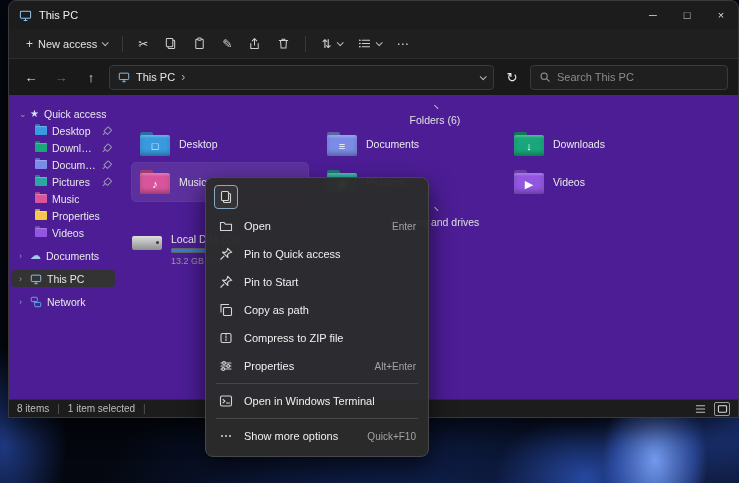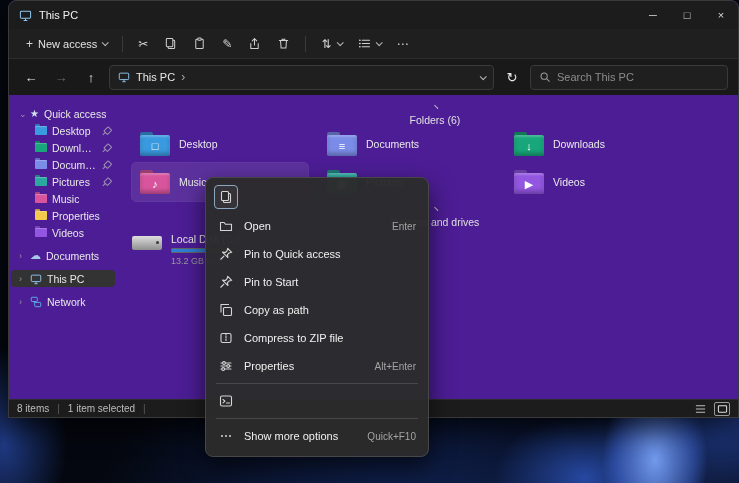--- a/index.html
+++ b/index.html
@@ -426,20 +426,21 @@
 
     <div class="msep"></div>
 
     <div class="menu-item">
       <span class="mi-icon">
           <svg width="14" height="14" viewBox="0 0 14 14" fill="none" stroke="#d6d6d6" stroke-width="1.1" stroke-linecap="round" stroke-linejoin="round">
             <rect x="1.5" y="2" width="11" height="10" rx="1.5"></rect>
             <path d="M4 5.5l2 1.7L4 8.9M7.5 9h3"></path>
           </svg>
         </span>
+      <span class="mi-label">Open in Windows Terminal</span>
       <span class="mi-short"></span>
     </div>
 
     <div class="msep"></div>
 
     <div class="menu-item">
       <span class="mi-icon">
           <svg width="14" height="14" viewBox="0 0 14 14">
             <circle cx="3" cy="7" r="1" fill="#d6d6d6"></circle>
             <circle cx="7" cy="7" r="1" fill="#d6d6d6"></circle>

